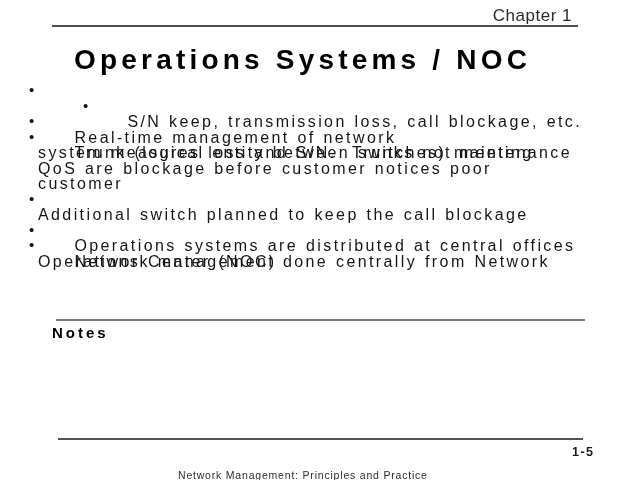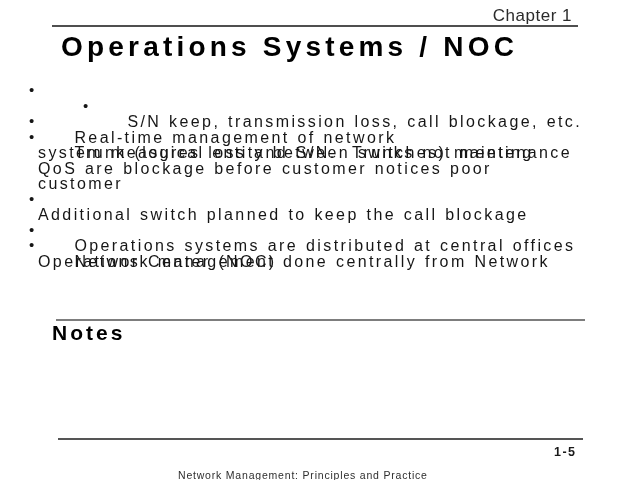--- a/index.html
+++ b/index.html
@@ -56,51 +56,51 @@
     font-size: 15px;
     letter-spacing: 0;
   }
   .l1 > .marker { left: 29px; }
   .l2 > .marker { left: 83px; }
 
   
   .notes-rule { top: 319px; left: 56px; width: 529px; height: 2px; background: #7d7d7d; }
   .notes-label {
     top: 324px; left: 52px;
-    font-size: 21px; line-height: 18px;
+    font-size: 15px; line-height: 18px;
     font-weight: bold;
     letter-spacing: 3px;
     color: #000;
     white-space: pre;
   }
 
   
   .footer-rule { top: 438px; left: 58px; width: 525px; height: 2px; background: #555555; }
   .footer-text {
     top: 445px; left: 178px;
     font-size: 10.5px; line-height: 12px;
     letter-spacing: 0.8px;
     color: #2e2e2e;
     white-space: pre;
   }
   .page-number {
-    top: 446px; left: 554px;
+    top: 446px; left: 572px;
     font-size: 12.5px; line-height: 13px;
     font-weight: bold;
     letter-spacing: 1.5px;
     color: #1a1a1a;
     white-space: pre;
   }
 </style>
 </head>
 <body>
 
 <div class="abs chapter-label">Chapter 1</div>
 <div class="abs rule chapter-rule"></div>
-<h1 class="abs slide-title" style="margin:0;">Operations Systems / NOC</h1>
+<h1 class="abs slide-title" style="margin:13px;">Operations Systems / NOC</h1>
 
 <div class="abs body-list">
 
   <div class="line l1">
     <span class="marker">•</span>
   </div>
 
   <div class="line l2">
     <span class="marker">•</span><span>S/N keep, transmission loss, call blockage, etc.</span>
   </div>

